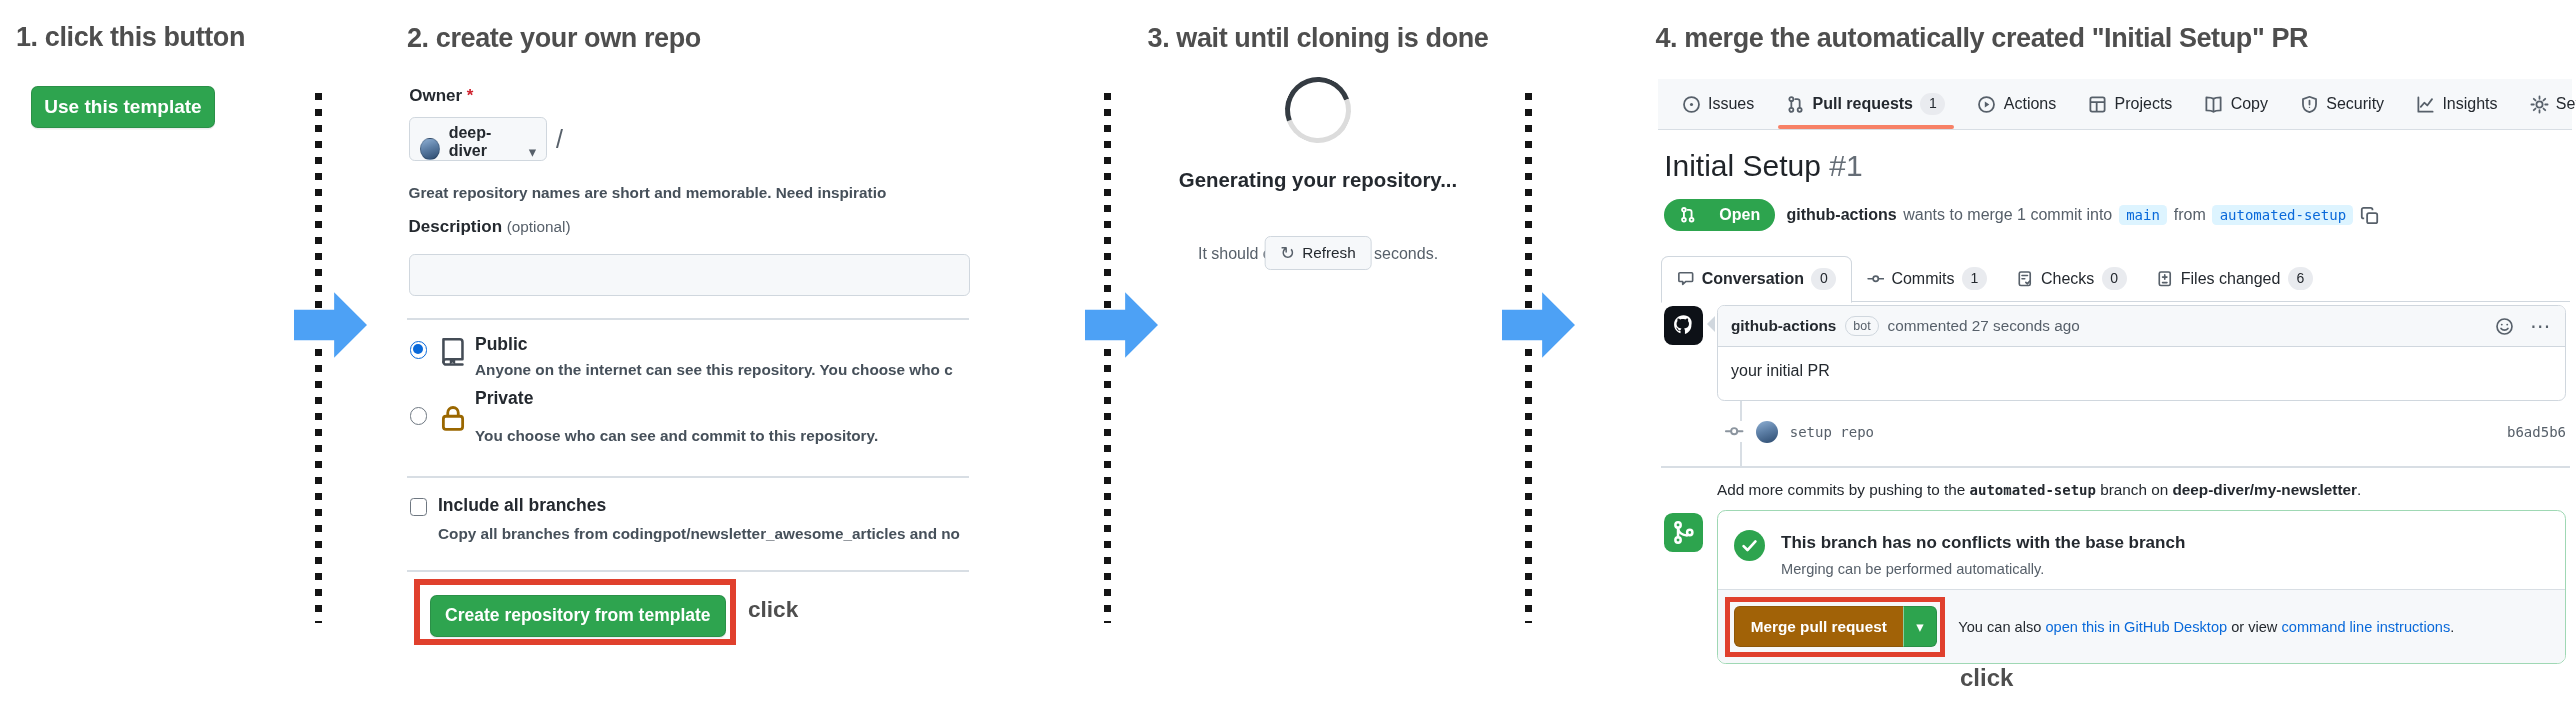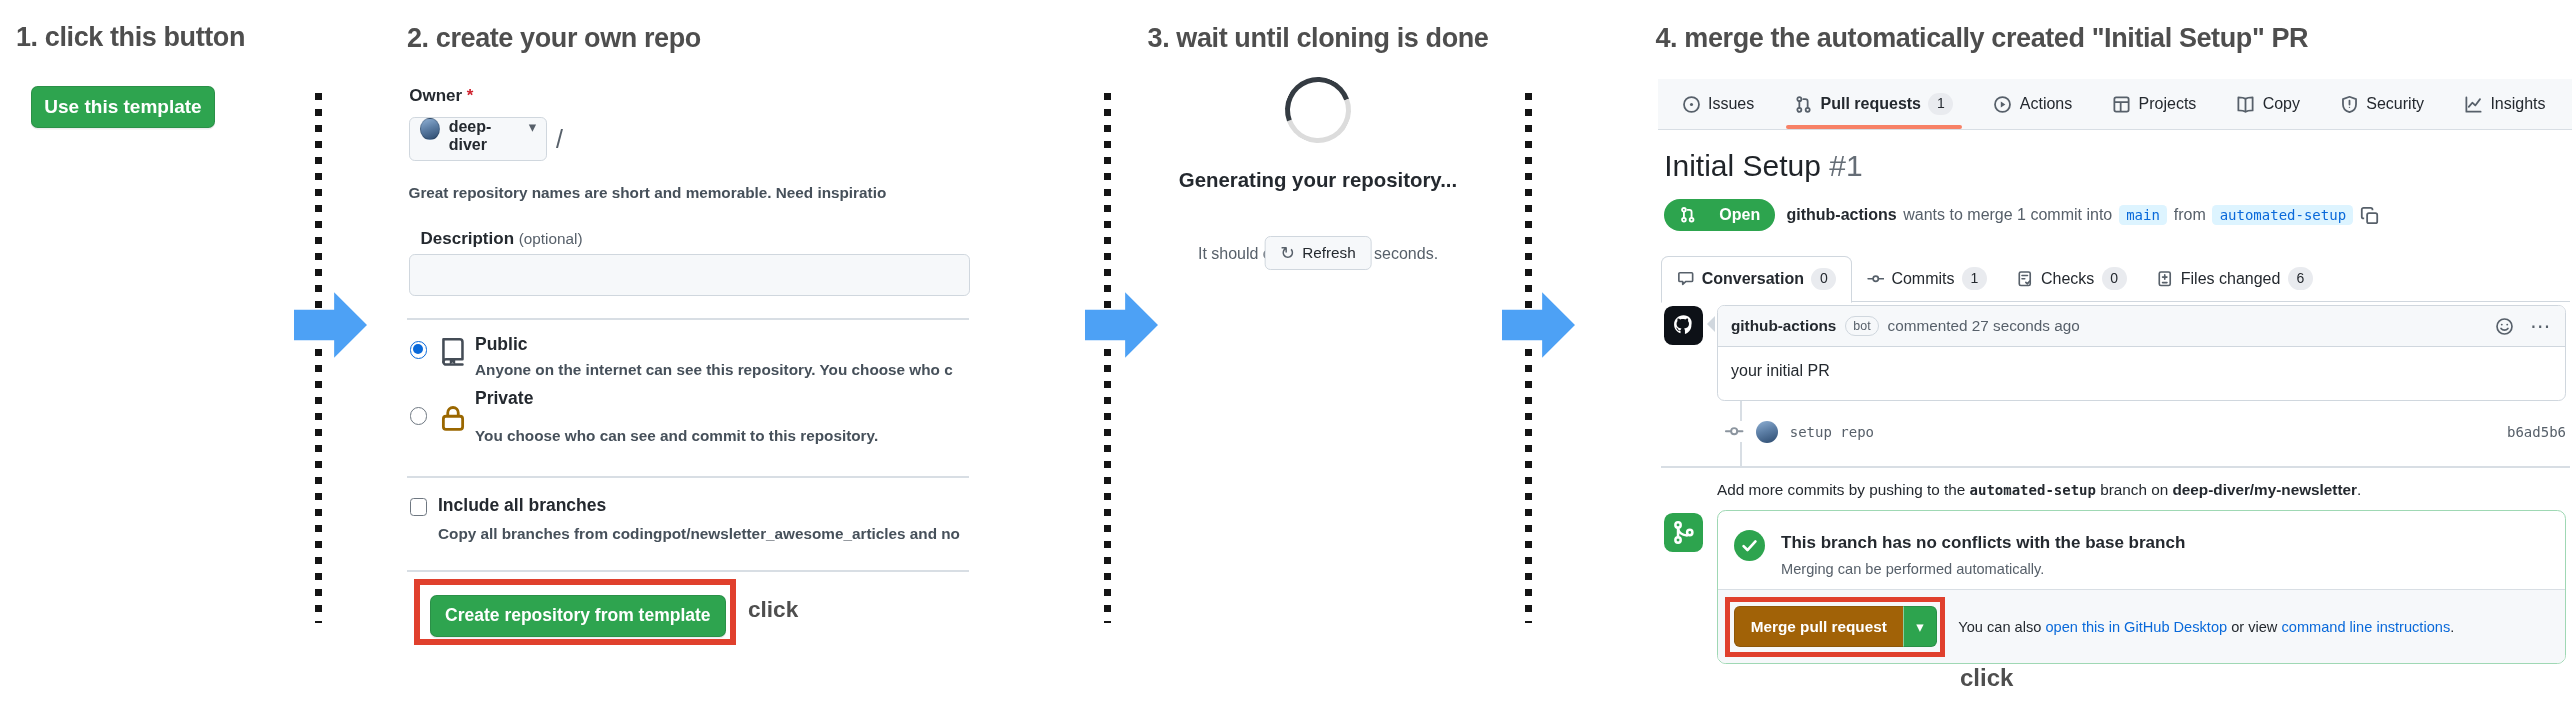--- a/index.html
+++ b/index.html
@@ -42,40 +42,40 @@
   #s1-button { left:31px; top:86px; width:184px; height:42px; font-size:19px; }
 
   
   #s2 { left:407px; top:0; width:562px; height:702px; }
   #s2-heading { left:0; top:23px; }
   .field-label { font-size:17px; font-weight:bold; color:#24292f; }
   .req { color:#cf222e; font-weight:bold; }
   #s2-owner-label { left:2.2px; top:86px; }
   #s2-owner-select {
     left:2.2px; top:117px; width:138px; height:44px;
-    display:flex; align-items:flex-start; gap:8.7px; padding:0 10.2px;
+    display:flex; align-items:flex-end; gap:8.7px; padding:0 10.2px;
     background:#f6f8fa; border:1.5px solid #d0d7de; border-radius:5.8px; cursor:pointer;
   }
   .avatar-sm {
     width:22px; height:22px; border-radius:50%;
     background:linear-gradient(160deg,#8fb0d4 0%,#5d7fa6 45%,#2c4a6e 100%);
     border:0.7px solid rgba(0,0,0,.15);
   }
   #s2-owner-name { font-size:16px; font-weight:bold; }
   .caret { font-size:14.6px; color:#57606a; }
   #s2-slash { left:149px; top:125px; font-size:25px; color:#57606a; }
   #s2-redbox1 { left:177px; top:76px; width:379px; height:102px; }
   #s2-repo-label { position:absolute; left:14.6px; top:9.5px; white-space:nowrap; }
   #s2-repo-input {
     position:absolute; left:13px; top:36px; width:353px; height:42px;
     display:flex; align-items:center; padding:0 11.7px; font-size:16px; color:#24292f;
   }
   #s2-repo-check { margin-left:auto; color:#2da44e; }
   #s2-repo-hint { left:1.5px; top:184px; width:559px; font-size:15.3px; color:#46505a; }
-  #s2-desc-label { left:1.5px; top:229px;margin-left:12px; }
+  #s2-desc-label { left:1.5px; top:217px; }
   .optional { font-weight:normal; font-size:15.3px; color:#57606a; }
   #s2-desc-input { left:1.5px; top:254px; width:561px; height:42px; background:#f6f8fa; }
   #s2-hr1 { left:0; top:318px; width:562px; }
   .radio {
     position:absolute; width:17.5px; height:17.5px; border-radius:50%;
     background:#fff; border:1.5px solid #6e7781; cursor:pointer;
   }
   .radio.checked { border-color:#0969da; }
   .radio.checked::after {
     content:""; position:absolute; left:2.2px; top:2.2px; width:10.2px; height:10.2px;
@@ -124,21 +124,21 @@
     font-size:15.3px; color:#24292f; cursor:pointer; white-space:nowrap;
   }
   #s3-refresh .gl { font-size:17.5px; color:#57606a; }
 
   
   #s4 { left:1654px; top:0; width:922px; height:702px; }
   #s4-heading { left:1.5px; top:23px; }
   #s4-navbar {
     position:absolute; left:4.4px; top:79px; width:914px; height:51px;
     background:#f6f8fa; border-bottom:1.5px solid #d8dee4;
-    display:flex; align-items:stretch; gap:8px; padding:0 7.3px;
+    display:flex; align-items:stretch; gap:0; padding:0 7.3px;
   }
   .nav-tab {
     position:relative; display:flex; align-items:center; gap:7.3px;
     padding:0 16px; font-size:16px; color:#24292f; cursor:pointer; white-space:nowrap;
   }
   .nav-tab .svgicon { color:#57606a; }
   .nav-tab.active { font-weight:bold; }
   .nav-tab.active::after {
     content:""; position:absolute; left:7.3px; right:7.3px; bottom:0; height:4.4px;
     background:#f78166; border-radius:2.2px;

